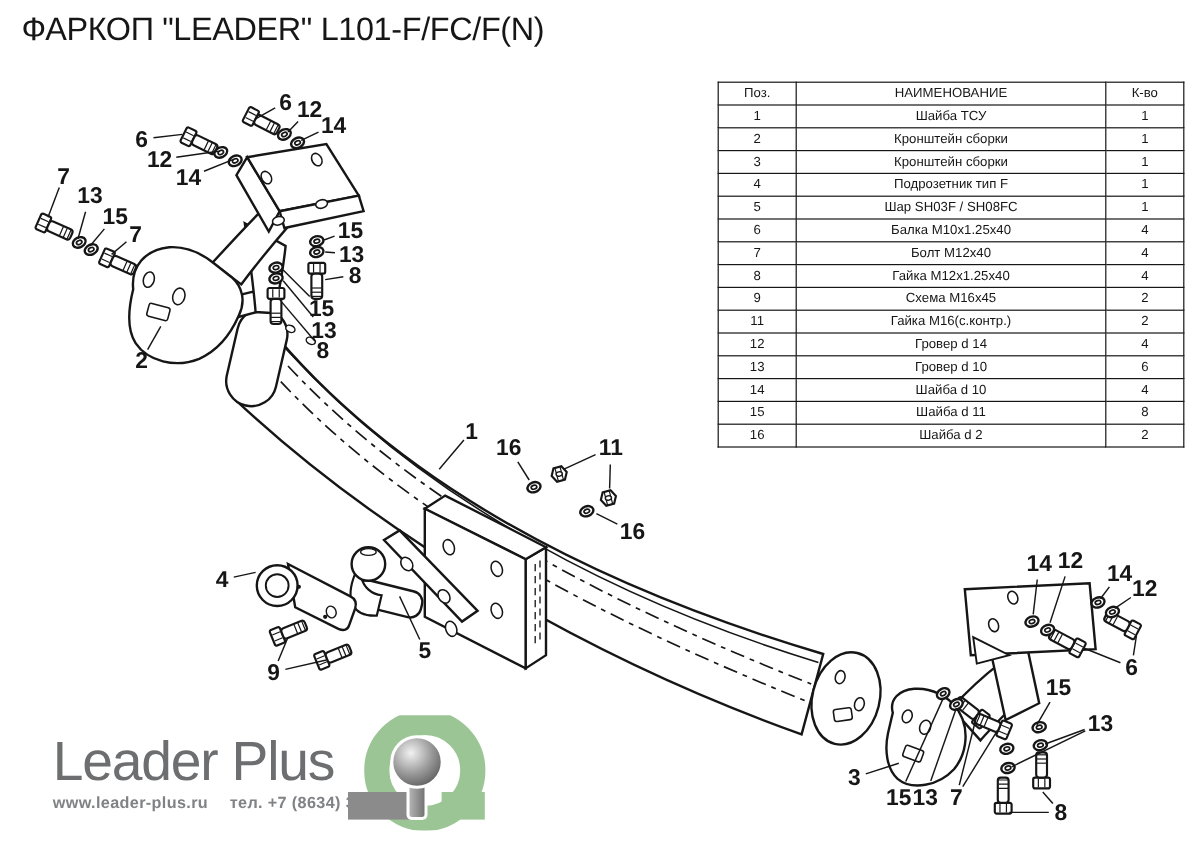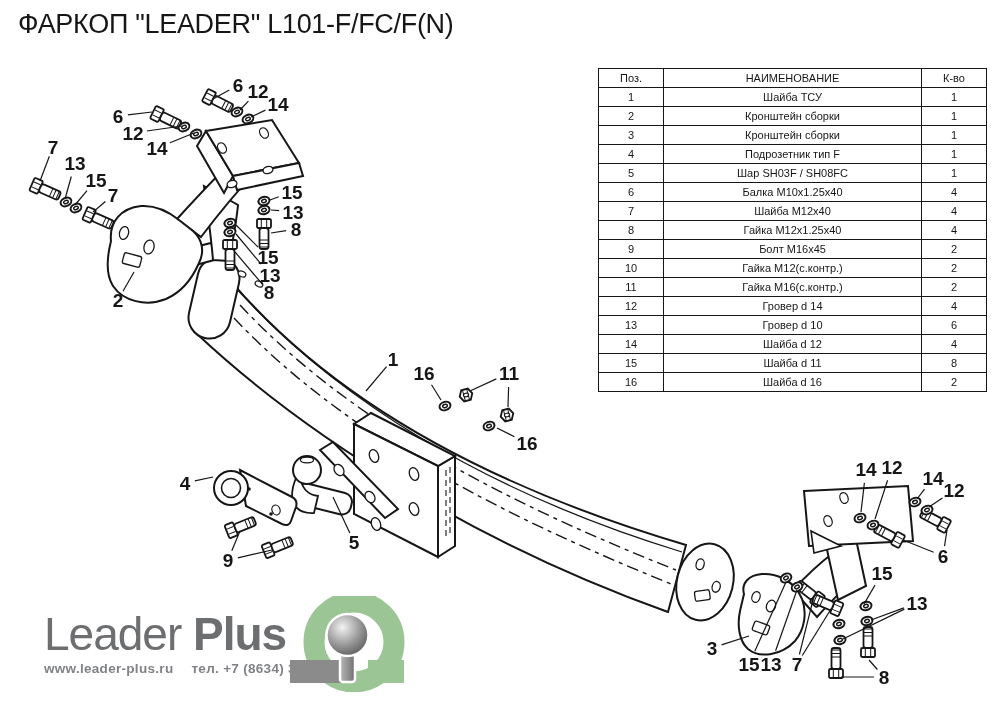--- a/index.html
+++ b/index.html
@@ -10,21 +10,21 @@
   .diagram{position:absolute;left:0;top:0;}
   
   .parts-table{position:absolute;left:598px;top:68px;width:389px;border-collapse:collapse;}
   .parts-table th,.parts-table td{border:1.5px solid #161616;font-size:11px;font-weight:normal;
          text-align:center;height:18px;padding:0 3px;line-height:16px;white-space:nowrap;}
   .parts-table .col-pos{width:58px;}
   .parts-table .col-qty{width:58px;}
   
   .logo-block{position:absolute;left:44px;top:610px;}
   .logo-name{font-size:46px;color:#6d6e70;letter-spacing:-1px;line-height:48px;}
-  .logo-name .bold{font-weight:bold;}
+  .logo-name .bold{font-weight:normal;}
   .logo-sub{font-size:13.5px;font-weight:bold;color:#808285;margin-top:3px;letter-spacing:0.3px;}
   .logo-sub .gap{display:inline-block;width:18px;}
   .logo-mark{position:absolute;left:290px;top:596px;}
 </style>
 </head>
 <body>
 
 <div class="canvas">
 
   <div class="title">
@@ -303,66 +303,61 @@
           <td>Шар  SH03F / SH08FC</td>
           <td>1</td>
         </tr>
         <tr>
           <td>6</td>
           <td>Балка M10x1.25x40</td>
           <td>4</td>
         </tr>
         <tr>
           <td>7</td>
-          <td>Шайба M12x40</td>
+          <td>Болт M12x40</td>
           <td>4</td>
         </tr>
         <tr>
           <td>8</td>
           <td>Гайка M12x1.25x40</td>
           <td>4</td>
         </tr>
         <tr>
           <td>9</td>
-          <td>Болт M16x45</td>
-          <td>2</td>
-        </tr>
-        <tr>
-          <td>10</td>
-          <td>Гайка M12(с.контр.)</td>
+          <td>Схема M16x45</td>
           <td>2</td>
         </tr>
         <tr>
           <td>11</td>
           <td>Гайка M16(с.контр.)</td>
           <td>2</td>
         </tr>
         <tr>
           <td>12</td>
           <td>Гровер d 14</td>
           <td>4</td>
         </tr>
         <tr>
           <td>13</td>
           <td>Гровер d 10</td>
           <td>6</td>
         </tr>
         <tr>
           <td>14</td>
-          <td>Шайба d 12</td>
+          <td>Шайба d 10</td>
           <td>4</td>
         </tr>
         <tr>
           <td>15</td>
           <td>Шайба d 11</td>
           <td>8</td>
         </tr>
         <tr>
           <td>16</td>
-          <td>Шайба d 16</td>
+          <td>Шайба d 2</td>
           <td>2</td>
         </tr>
       </tbody>
   </table>
 
   <div class="logo-block">
     <div class="logo-name"><span>Leader</span>&nbsp;<span class="bold">Plus</span></div>
     <div class="logo-sub"><span>www.leader-plus.ru</span><span class="gap"></span><span>тел. +7 (8634) 32-37-91</span></div>
   </div>
 

